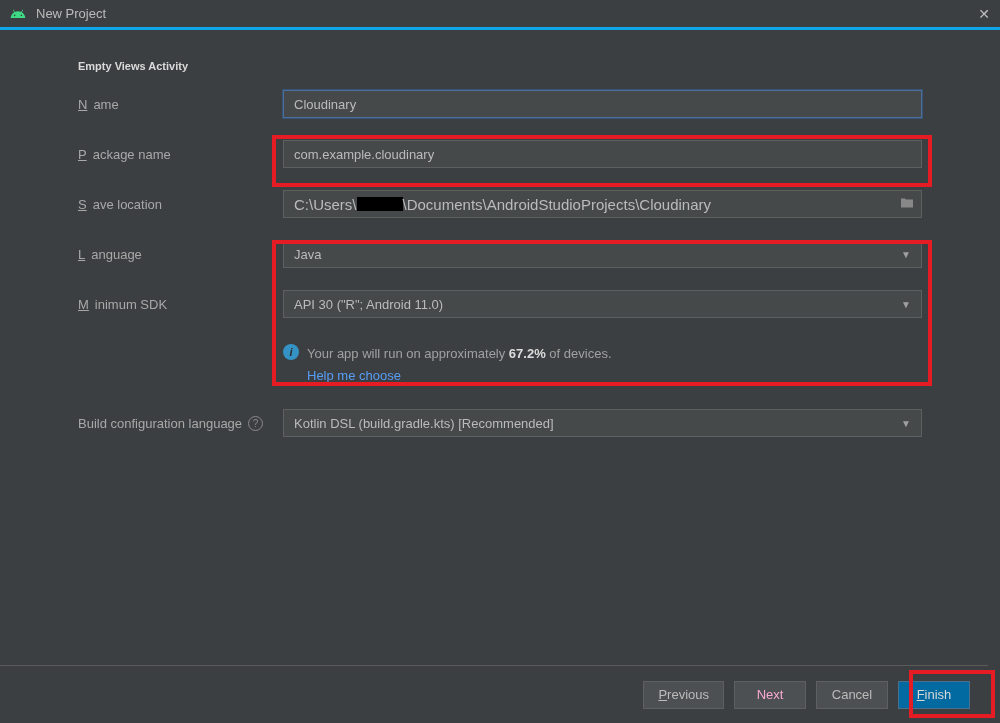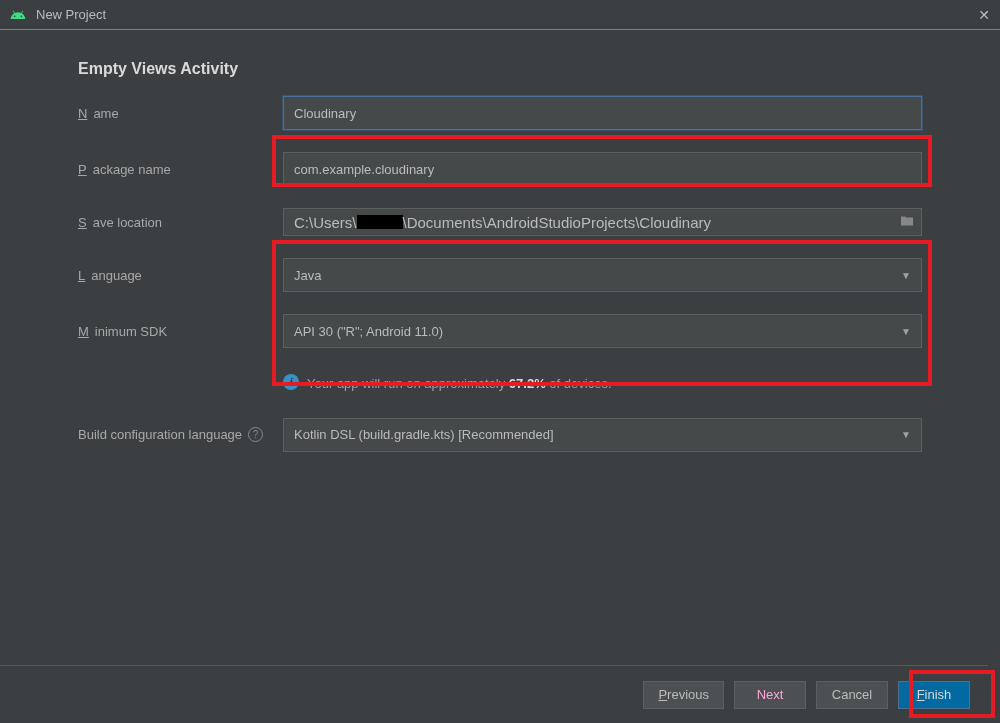--- a/index.html
+++ b/index.html
@@ -12,32 +12,32 @@
       height: 723px;
       overflow: hidden;
       position: relative;
     }
     .titlebar {
       height: 30px;
       background: #3c3f41;
       display: flex;
       align-items: center;
       padding: 12px 10px;
-      border-bottom: 1px solid #0ea5e9;
+      border-bottom: 3px solid #0ea5e9;
     }
     .titlebar .android-icon { width: 16px; height: 16px; margin-right: 10px; }
     .titlebar .title { color: #bbbbbb; flex: 1; }
     .titlebar .close { color: #bbbbbb; cursor: pointer; font-size: 14px; }
     .content {
       padding: 30px 78px 0 78px;
     }
     .heading {
       color: #dadada;
       font-weight: bold;
-      font-size: 16px;
+      font-size: 11px;
       margin-bottom: 18px;
     }
     .subtitle {
       color: #a0a0a0;
       margin-bottom: 26px;
     }
     .row {
       display: flex;
       align-items: center;
       margin-bottom: 22px;
@@ -54,21 +54,21 @@
     .input-wrap {
       flex: 1;
       position: relative;
     }
     input.text-input, .select-box {
       width: 100%;
       height: 28px;
       background: #45494a;
       border: 1px solid #5e6060;
       color: #bbbbbb;
-      padding: 16px 10px;
+      padding: 10px 10px;
       font-size: 13px;
       font-family: inherit;
       outline: none;
     }
     input.text-input.focused {
       border: 1px solid #4a6e9e;
       box-shadow: 0 0 0 1px #375273;
     }
     .select-box {
       display: flex;
@@ -238,20 +238,21 @@
         <span>API 30 ("R"; Android 11.0)</span>
         <span class="chev">▼</span>
       </div>
     </div>
   </div>
 
   <div class="info-row">
     <span class="info-icon">i</span>
     <div class="info-text">
       <span>Your app will run on approximately </span><span class="pct">67.2%</span><span> of devices.</span>
+      <span class="link">Help me choose</span>
     </div>
   </div>
 
   <div class="row">
     <div class="label">
       <span>Build configuration language</span>
       <span class="help-icon">?</span>
     </div>
     <div class="input-wrap">
       <div class="select-box">

